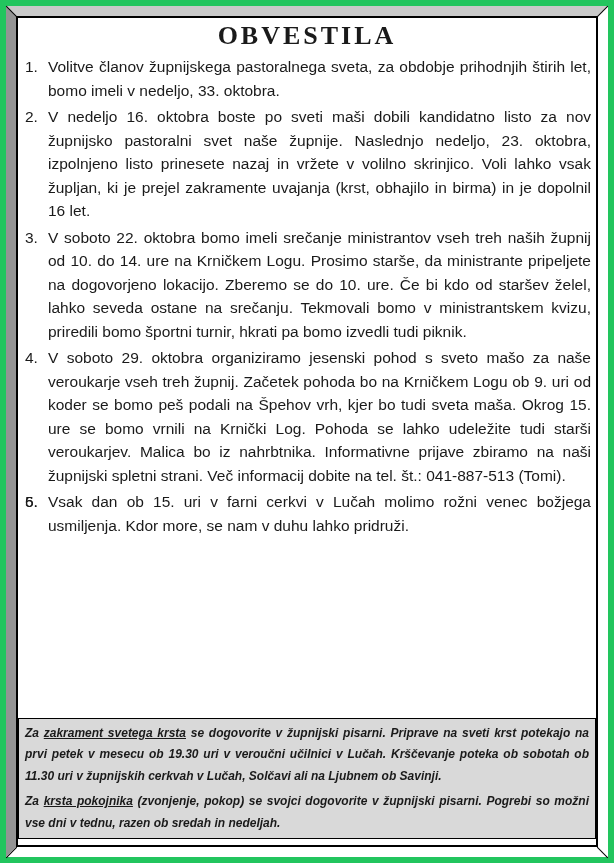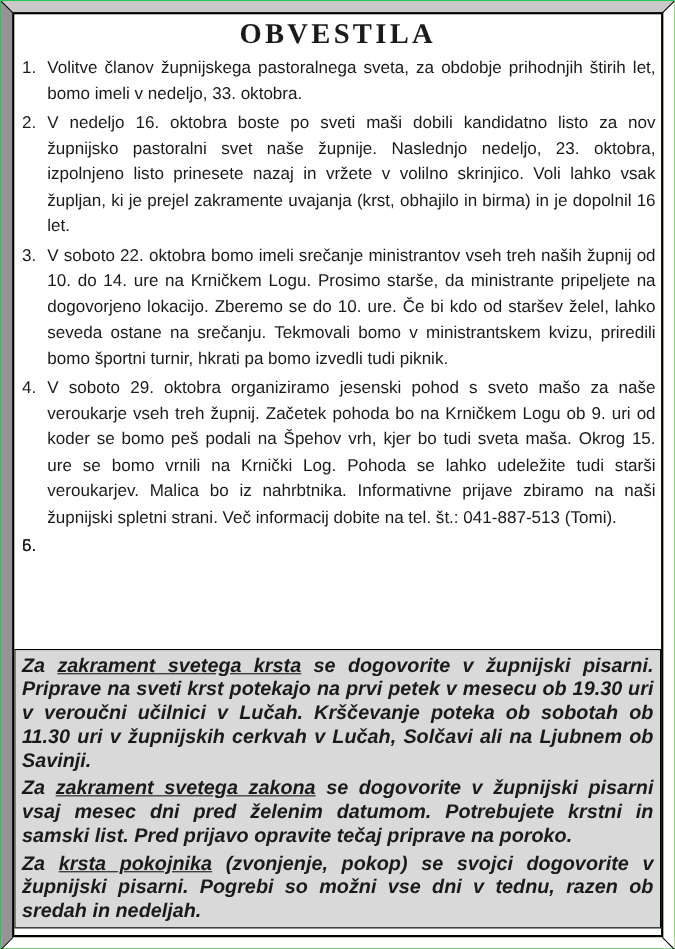--- a/index.html
+++ b/index.html
@@ -8,22 +8,22 @@
     background: #ffffff;
     width: 614px;
     height: 863px;
     font-family: "Liberation Sans", sans-serif;
     color: #1a1a1a;
   }
   .frame {
     box-sizing: border-box;
     width: 614px;
     height: 863px;
-    border: 1px solid #22c55e;
-    background: #eab308;
+    border: 6px solid #22c55e;
+    background: #701a75;
   }
   .bevel {
     box-sizing: border-box;
     width: 100%;
     height: 100%;
     border-top: 10px solid #c9c9c9;
     border-left: 10px solid #949494;
     border-right: 10px solid #ffffff;
     border-bottom: 10px solid #ffffff;
     position: relative;
@@ -75,21 +75,21 @@
     top: 0;
   }
   .info-box {
     margin: auto -5px 2px -5px;
     flex: 0 0 auto;
     border: 1px solid #000000;
     background: #d9d9d9;
     padding: 4px 6px;
     font-weight: bold;
     font-style: italic;
-    font-size: 18px;
+    font-size: 12px;
     line-height: 21.5px;
   }
   .info-box p {
     margin: 0 0 4px 0;
     text-align: justify;
   }
   .info-box p:last-child { margin-bottom: 0; }
   .uline { text-decoration: underline; }
 </style>
 </head>
@@ -120,24 +120,24 @@
         </div>
         <div class="item">
           <span class="num">4.</span>
           <span>V soboto 29. oktobra organiziramo jesenski pohod s sveto mašo za naše veroukarje vseh treh župnij. Začetek pohoda bo na Krničkem Logu ob 9. uri od koder se bomo peš podali na Špehov vrh, kjer bo tudi sveta maša. Okrog 15. ure se bomo vrnili na Krnički Log. Pohoda se lahko udeležite tudi starši veroukarjev. Malica bo iz nahrbtnika. Informativne prijave zbiramo na naši župnijski spletni strani. Več informacij dobite na tel. št.: 041-887-513 (Tomi).</span>
         </div>
         <div class="item">
           <span class="num">5.</span>
         </div>
         <div class="item">
           <span class="num">6.</span>
+          <span>Vsak dan ob 15. uri v farni cerkvi v Lučah molimo rožni venec božjega usmiljenja. Kdor more, se nam v duhu lahko pridruži.</span>
         </div>
       </div>
 
       <div class="info-box">
         <p><span>Za </span><span class="uline">zakrament svetega krsta</span><span> se dogovorite v župnijski pisarni. Priprave na sveti krst potekajo na prvi petek v mesecu ob 19.30 uri v veroučni učilnici v Lučah. Krščevanje poteka ob sobotah ob 11.30 uri v župnijskih cerkvah v Lučah, Solčavi ali na Ljubnem ob Savinji.</span></p>
-        <p><span>Za </span><span class="uline">zakrament svetega zakona</span><span> se dogovorite v župnijski pisarni vsaj mesec dni pred želenim datumom. Potrebujete krstni in samski list. Pred prijavo opravite tečaj priprave na poroko.</span></p>
         <p><span>Za </span><span class="uline">krsta pokojnika</span><span> (zvonjenje, pokop) se svojci dogovorite v župnijski pisarni. Pogrebi so možni vse dni v tednu, razen ob sredah in nedeljah.</span></p>
       </div>
 
     </div>
   </div>
 </div>
 
 </body></html>

